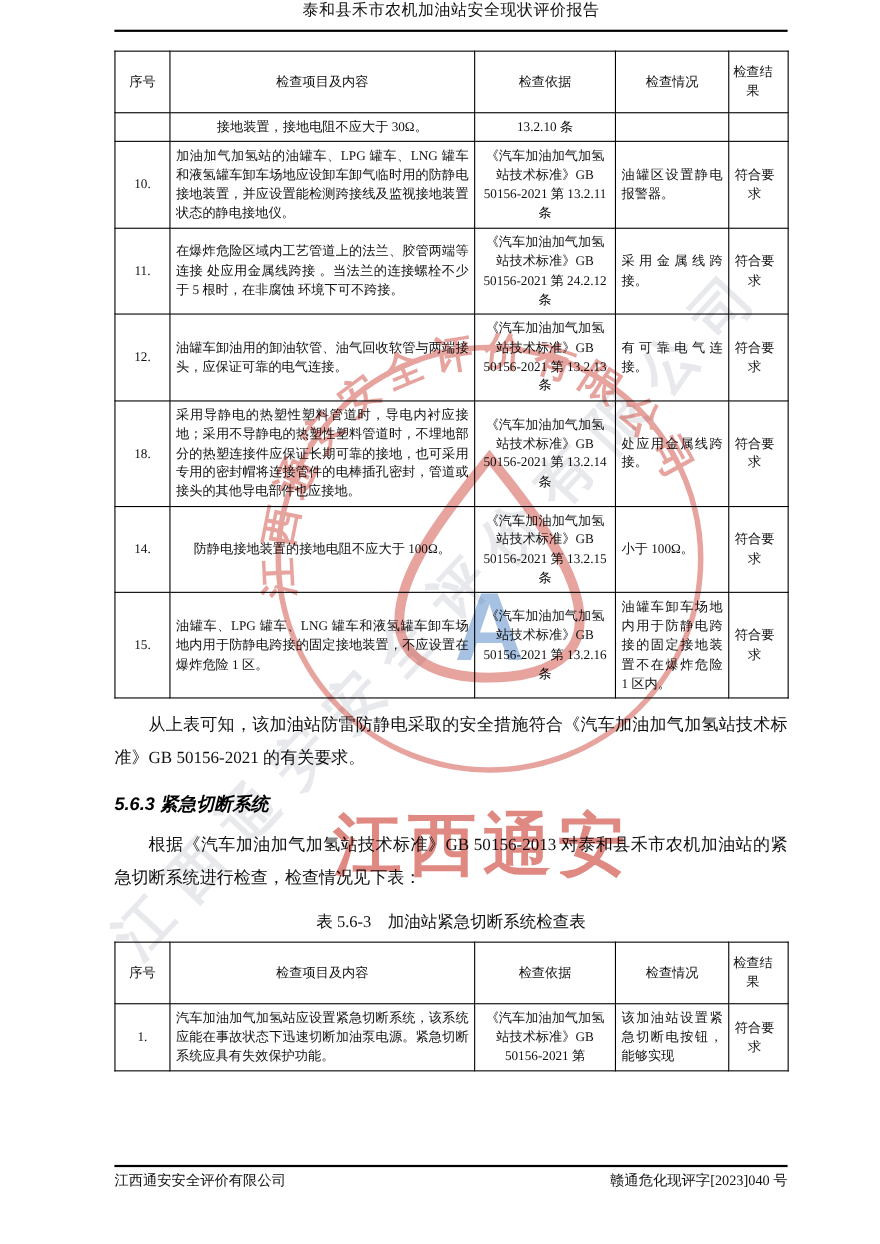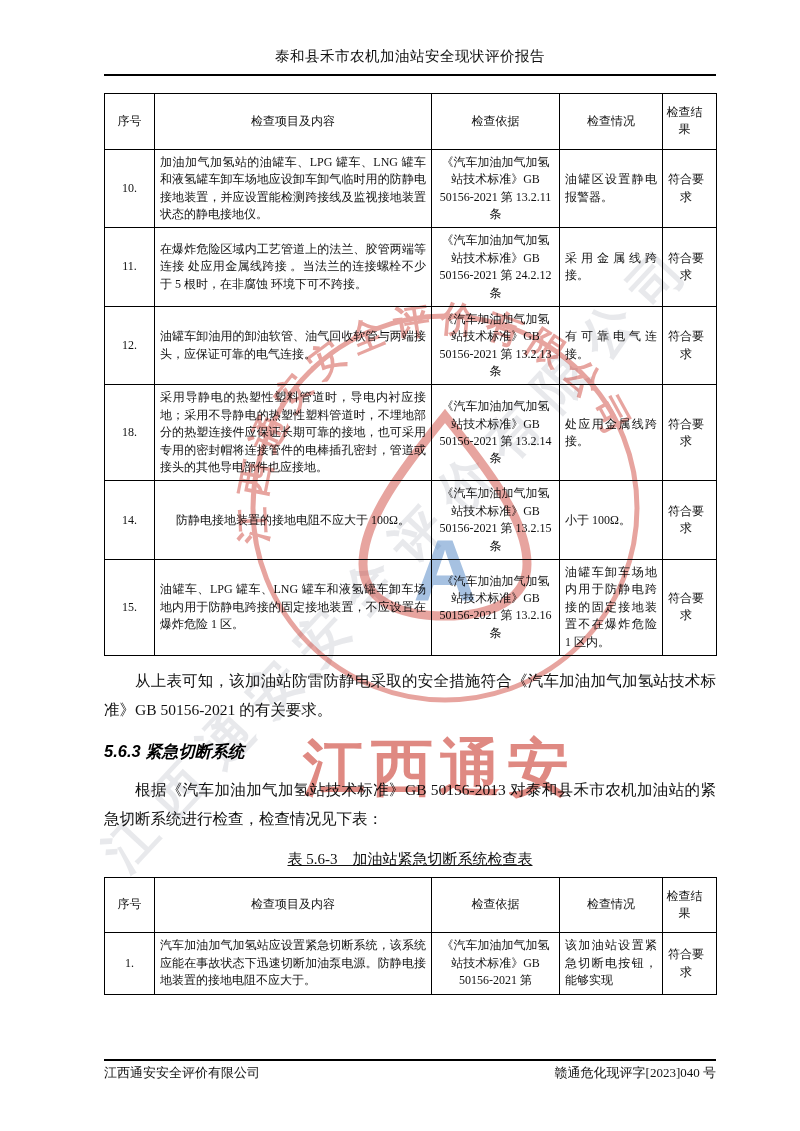--- a/index.html
+++ b/index.html
@@ -8,21 +8,21 @@
     position: relative;
     width: 800px; height: 1131px;
     margin: 0 auto;
     background: #ffffff;
     overflow: hidden;
     color: #111;
     font-family: "Liberation Serif", "DejaVu Serif", serif;
   }
   .content { position: absolute; left: 104px; top: 0; width: 612px; }
 
-  .doc-title { margin-top: 47px; text-align: center; font-size: 14.5px; letter-spacing: 0.5px; }
+  .doc-title { text-align: center; font-size: 14.5px; letter-spacing: 0.5px; }
   .head-rule { margin-top: 8px; border-bottom: 2px solid #000; height: 0; }
 
   table.check {
     width: 100%;
     border-collapse: collapse;
     margin-top: 17px;
     font-size: 12px;
     line-height: 1.45;
     table-layout: fixed;
   }
@@ -32,21 +32,21 @@
     vertical-align: middle;
     word-break: break-word;
   }
   table.check th { font-weight: normal; text-align: center; padding: 10px 2px; }
   table.check td.c { text-align: center; }
   table.check td.j { text-align: justify; }
   table.check th:last-child, table.check td:last-child { padding-right: 12px; text-align: center; }
 
   .para { font-size: 15.5px; line-height: 1.9; text-align: justify; margin: 10px 0 0 0; text-indent: 2em; }
   .sec-head { font-family: "Liberation Sans", "DejaVu Sans", sans-serif; font-weight: bold; font-size: 16.5px; margin: 16px 0 12px 0; color: #000; font-style: italic; }
-  .caption { text-align: center; font-size: 15px; margin: 16px 0 8px 0; text-decoration: underline; }
+  .caption { text-align: center; font-size: 15px; margin: 16px 0 8px 0; }
 
   .pagenum { position: absolute; left: 104px; width: 612px; top: 1039px; text-align: center; font-size: 13px; }
   .foot-rule { position: absolute; left: 104px; width: 612px; top: 1059px; border-top: 2px solid #000; }
   .footer { position: absolute; left: 104px; width: 612px; top: 1064px; font-size: 13px; display: flex; justify-content: space-between; }
 
   
   .watermark { position: absolute; inset: 0; pointer-events: none; mix-blend-mode: multiply; z-index: 5; }
   .seal { position: absolute; left: 235px; top: 298px; width: 420px; height: 420px; opacity: 0.42; }
   .brand {
     position: absolute; left: 303px; top: 726px;
@@ -83,20 +83,27 @@
         <tr>
           <th>序号</th>
           <th>检查项目及内容</th>
           <th>检查依据</th>
           <th>检查情况</th>
           <th>检查结果</th>
         </tr>
       </thead>
       <tbody>
         <tr>
+          <td class="c"></td>
+          <td class="c">接地装置，接地电阻不应大于 30Ω。</td>
+          <td class="c">13.2.10 条</td>
+          <td class="j"></td>
+          <td></td>
+        </tr>
+        <tr>
           <td class="c">10.</td>
           <td class="j">加油加气加氢站的油罐车、LPG 罐车、LNG 罐车和液氢罐车卸车场地应设卸车卸气临时用的防静电接地装置，并应设置能检测跨接线及监视接地装置状态的静电接地仪。</td>
           <td class="c">《汽车加油加气加氢站技术标准》GB 50156-2021 第 13.2.11 条</td>
           <td class="j">油罐区设置静电报警器。</td>
           <td>符合要求</td>
         </tr>
         <tr>
           <td class="c">11.</td>
           <td class="j">在爆炸危险区域内工艺管道上的法兰、胶管两端等连接 处应用金属线跨接 。当法兰的连接螺栓不少于 5 根时，在非腐蚀 环境下可不跨接。</td>
           <td class="c">《汽车加油加气加氢站技术标准》GB 50156-2021 第 24.2.12 条</td>
@@ -155,21 +162,21 @@
           <th>序号</th>
           <th>检查项目及内容</th>
           <th>检查依据</th>
           <th>检查情况</th>
           <th>检查结果</th>
         </tr>
       </thead>
       <tbody>
         <tr>
           <td class="c">1.</td>
-          <td class="j">汽车加油加气加氢站应设置紧急切断系统，该系统应能在事故状态下迅速切断加油泵电源。防静电接地装置的接地电阻不应大于。</td>
+          <td class="j">汽车加油加气加氢站应设置紧急切断系统，该系统应能在事故状态下迅速切断加油泵电源。紧急切断系统应具有失效保护功能。</td>
           <td class="c">《汽车加油加气加氢站技术标准》GB 50156-2021 第</td>
           <td class="j">该加油站设置紧急切断电按钮，能够实现</td>
           <td>符合要求</td>
         </tr>
       </tbody>
     </table>
 
   </div>
 
   <div class="foot-rule"></div>

